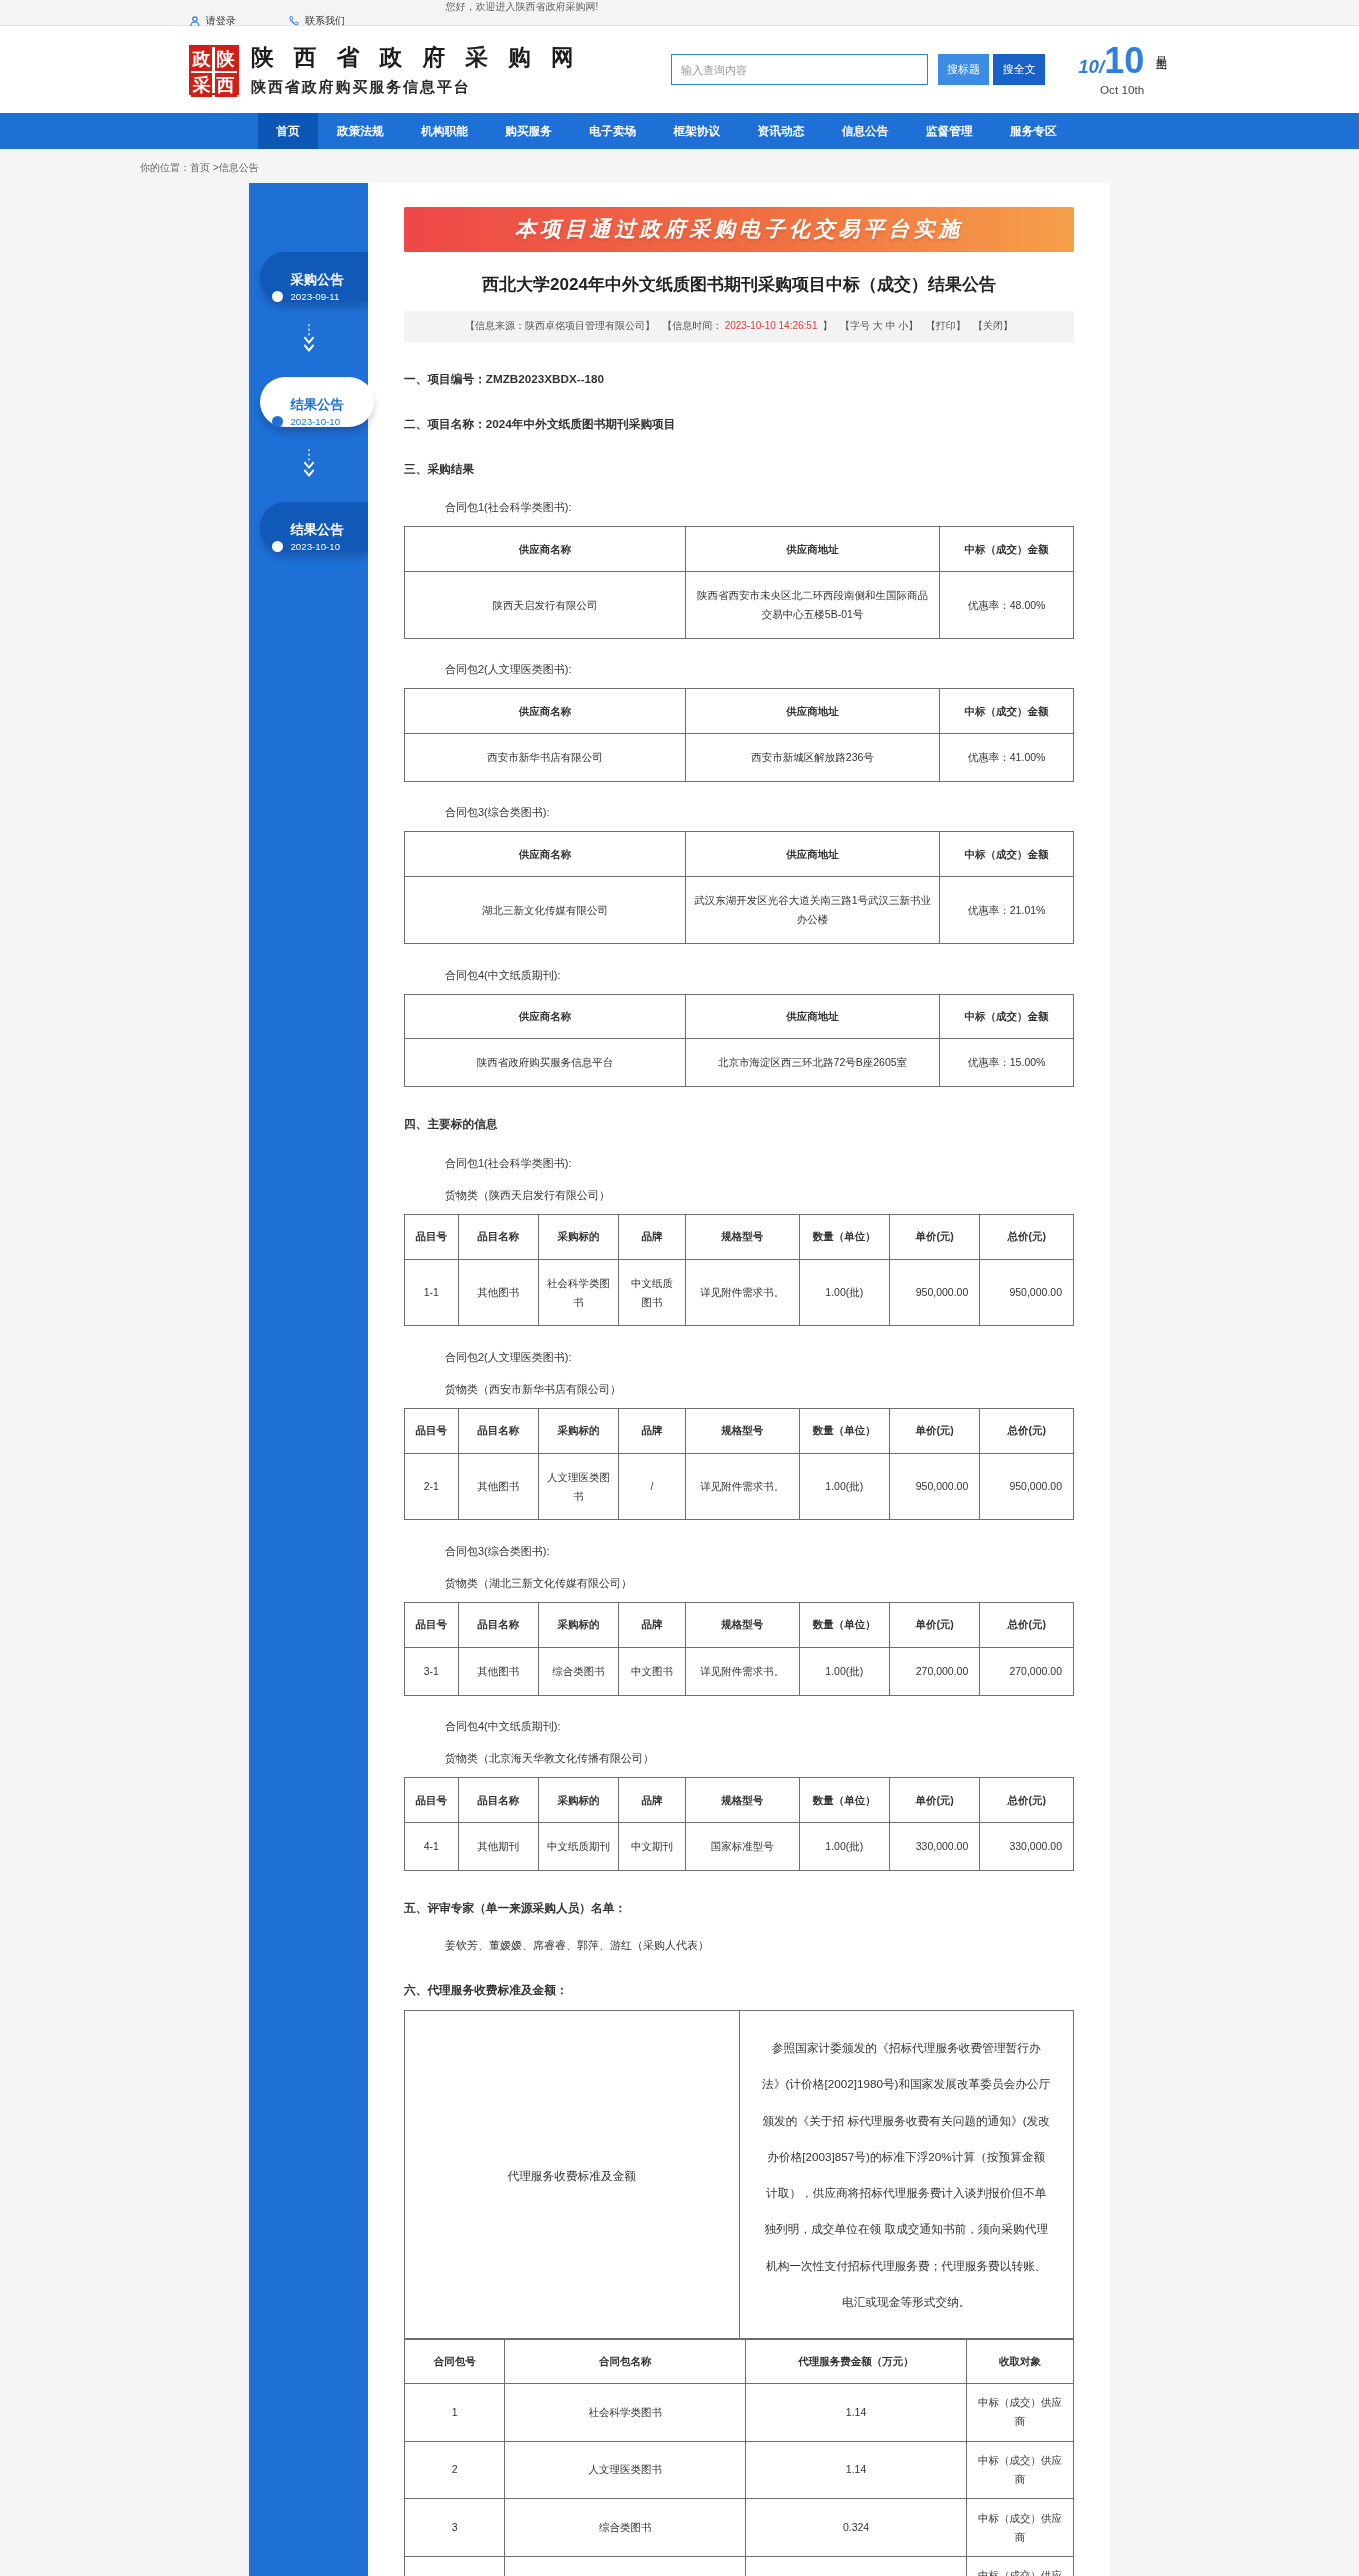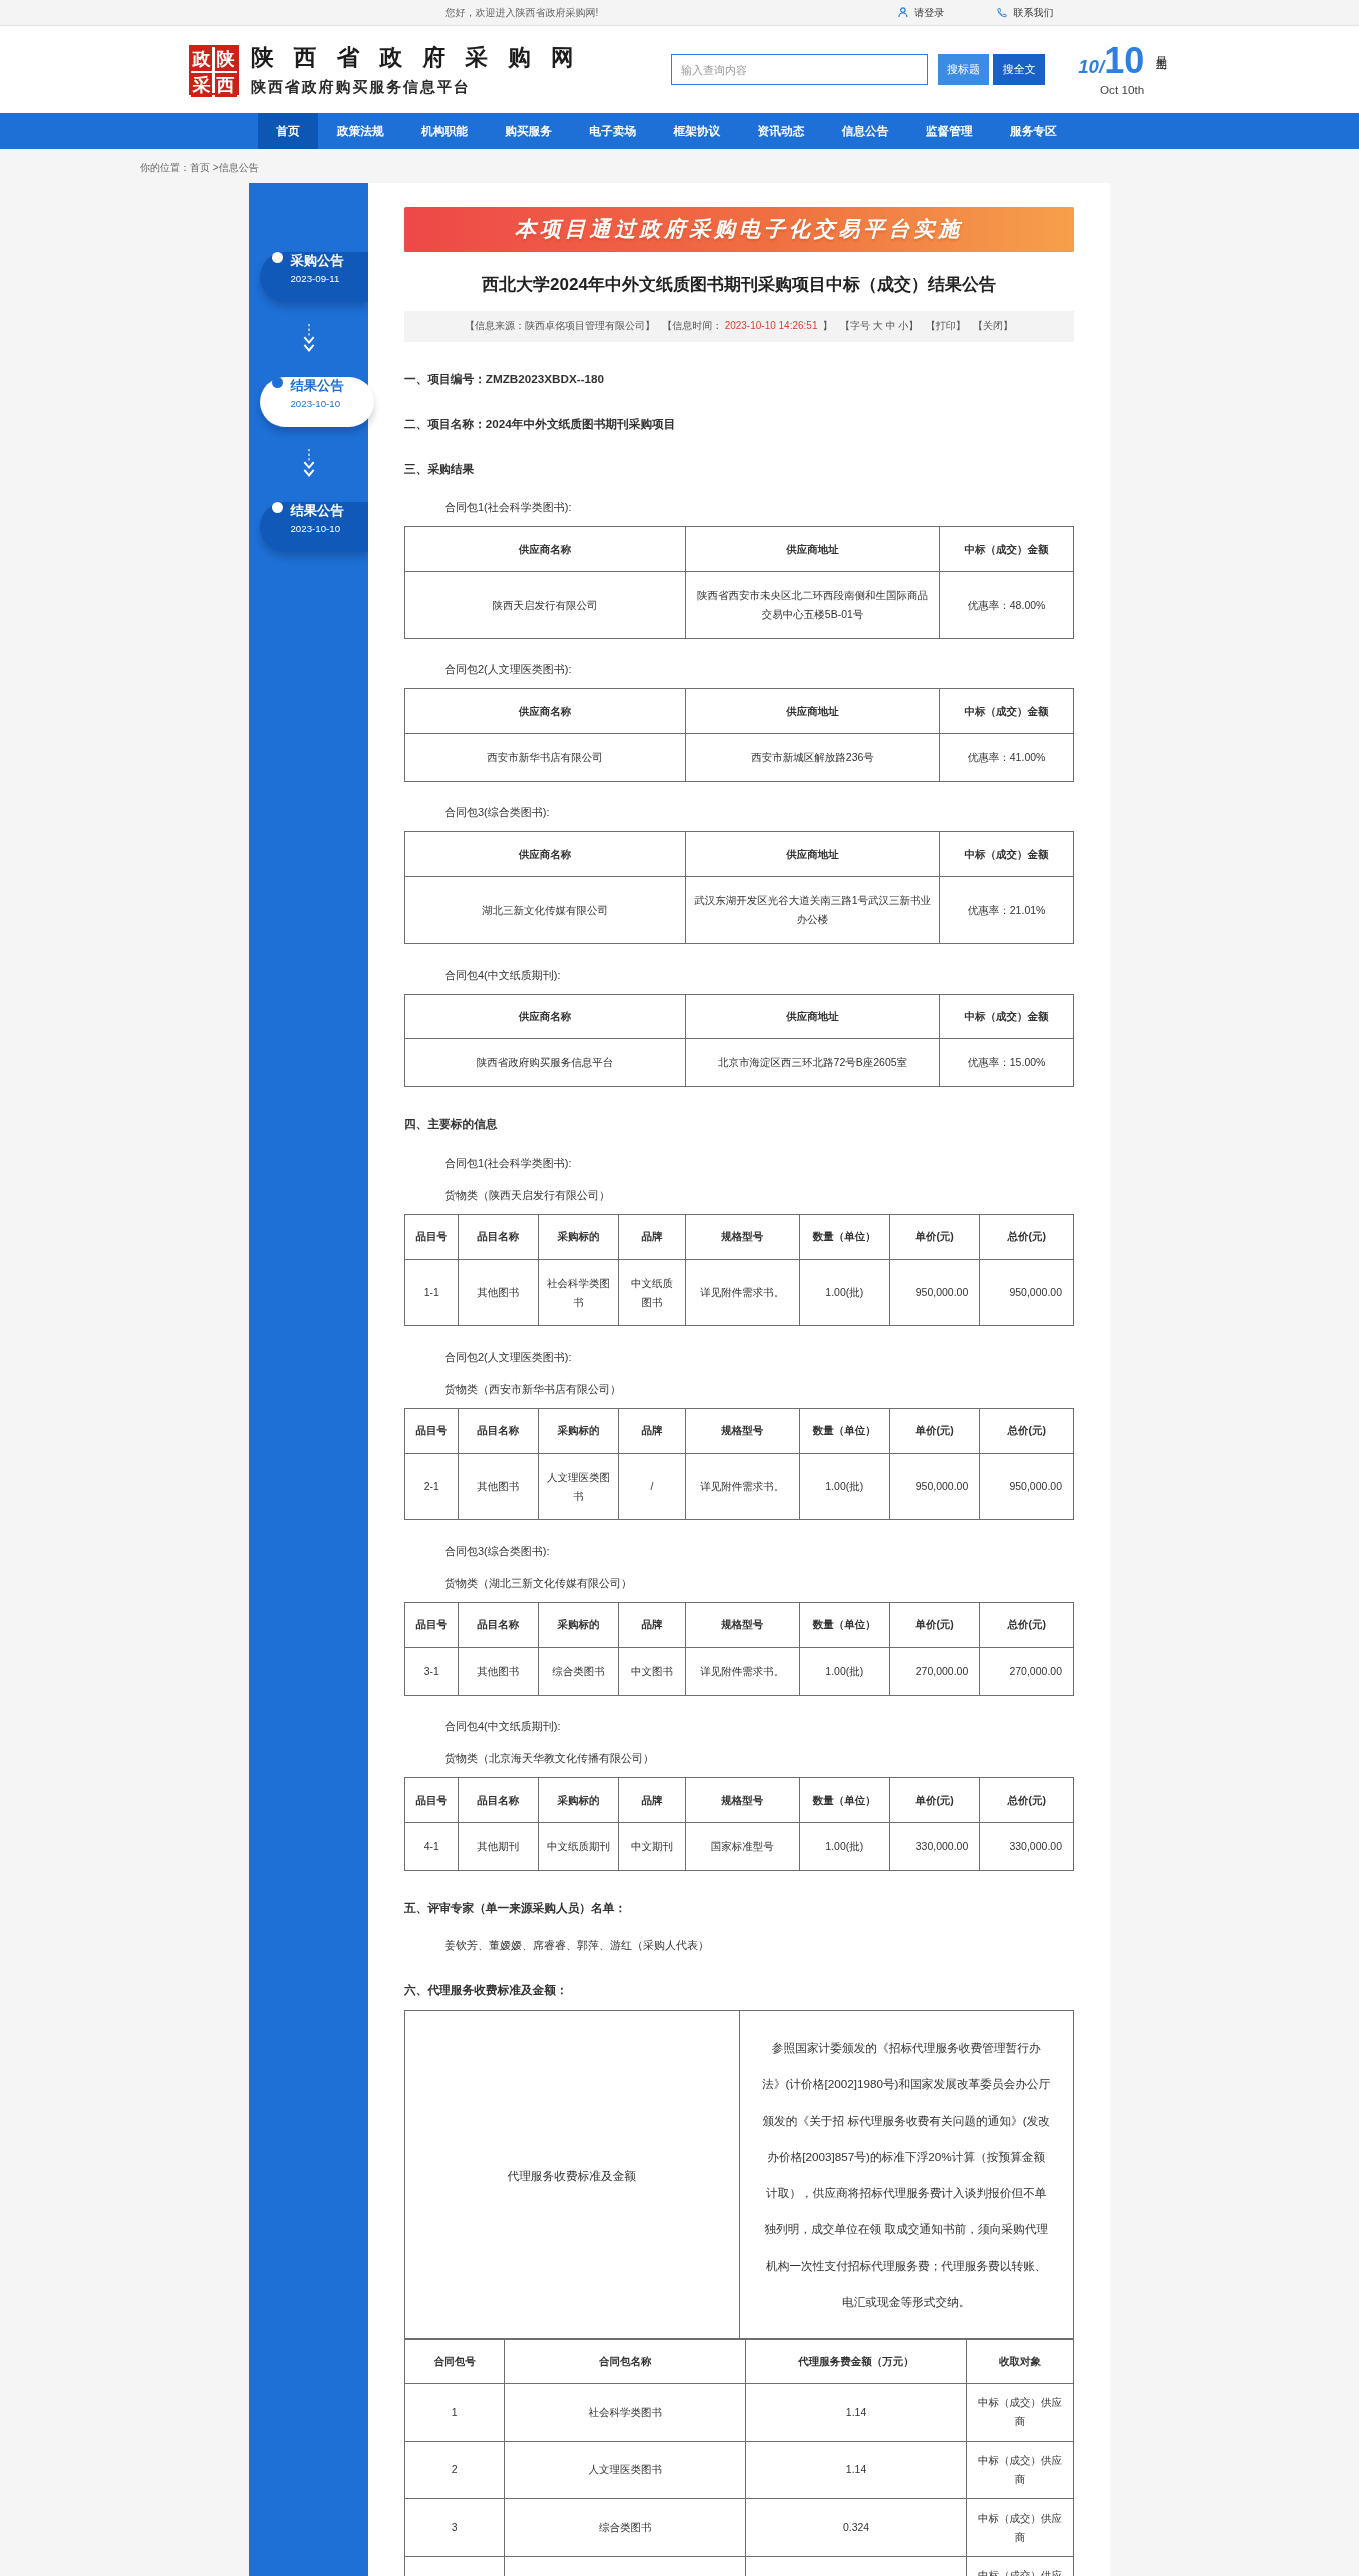--- a/index.html
+++ b/index.html
@@ -3,21 +3,21 @@
 <meta charset="utf-8">
 <style>
   * { box-sizing: border-box; }
   body { margin:0; background:#f5f5f5; color:#333; font-family:"Liberation Sans","DejaVu Sans",sans-serif; }
   a { text-decoration:none; color:inherit; cursor:pointer; }
   .container { width:982px; margin:0 auto; }
   .container-wide { width:1123px; margin:0 auto; }
 
   
   .topbar { background:#f4f4f4; border-bottom:0.8px solid #e5e5e5; font-size:10px; color:#666; }
-  .topbar-inner { display:flex; justify-content:space-between; align-items:center; height:25px; }
+  .topbar-inner { display:flex; justify-content:space-between; align-items:flex-start; height:25px;flex-direction:column; }
   .topbar-welcome { padding-left:257px; }
   .topbar-links { display:flex; gap:52px; padding-right:117px; color:#333; }
   .toplink { display:flex; align-items:center; gap:5.5px; }
   .toplink svg { display:block; }
 
   
   .header { background:#fff; }
   .header-inner { display:flex; align-items:center; height:87px; }
   .logo { display:flex; align-items:center; }
   .seal { width:50px; height:50px; background:#fff; border:2.3px solid #cf2017; display:grid; grid-template-columns:1fr 1fr; grid-template-rows:1fr 1fr; gap:2.3px; }
@@ -44,21 +44,21 @@
   .nav-item { color:#fff; font-size:11.7px; font-weight:700; display:flex; align-items:center; padding:0 18.7px; }
   .nav-item.active { background:#0e56b4; }
 
   
   .breadcrumb-bar { font-size:10px; color:#666; padding:11.7px 0 8.6px; }
   .breadcrumb-inner { padding-left:22px; }
 
   
   .main { width:861px; margin:0 auto; display:flex; align-items:stretch; }
   .sidebar { width:119px; background:#1e6fd6; padding-top:69px; flex:none; }
-  .pill { margin-left:11px; height:50px; border-radius:25px 0 0 25px; background:#1159b8; display:flex; align-items:flex-start; padding-left:11.7px; box-shadow:0 5.5px 7.8px rgba(0,0,30,.18); cursor:pointer; }
+  .pill { margin-left:11px; height:50px; border-radius:25px 0 0 25px; background:#1159b8; display:flex; align-items:flex-end; padding-left:11.7px; box-shadow:0 5.5px 7.8px rgba(0,0,30,.18); cursor:pointer; }
   .pill .dot { width:11px; height:11px; border-radius:50%; background:#fff; margin-right:7.8px; flex:none; }
   .pill .t1 { font-size:13.3px; color:#fff; font-weight:600; }
   .pill .t2 { font-size:9.7px; color:#fff; margin-top:2.3px; }
   .pill.active { background:#fff; border-radius:25px; margin-right:-6.2px; position:relative; z-index:2; }
   .pill.active .dot { background:#1e6fd6; }
   .pill.active .t1, .pill.active .t2 { color:#1e6fd6; }
   .flow-arrow { display:flex; justify-content:center; margin:21px 0; }
 
   
   .article { flex:1; background:#fff; padding:23.4px 36px 50px; }

